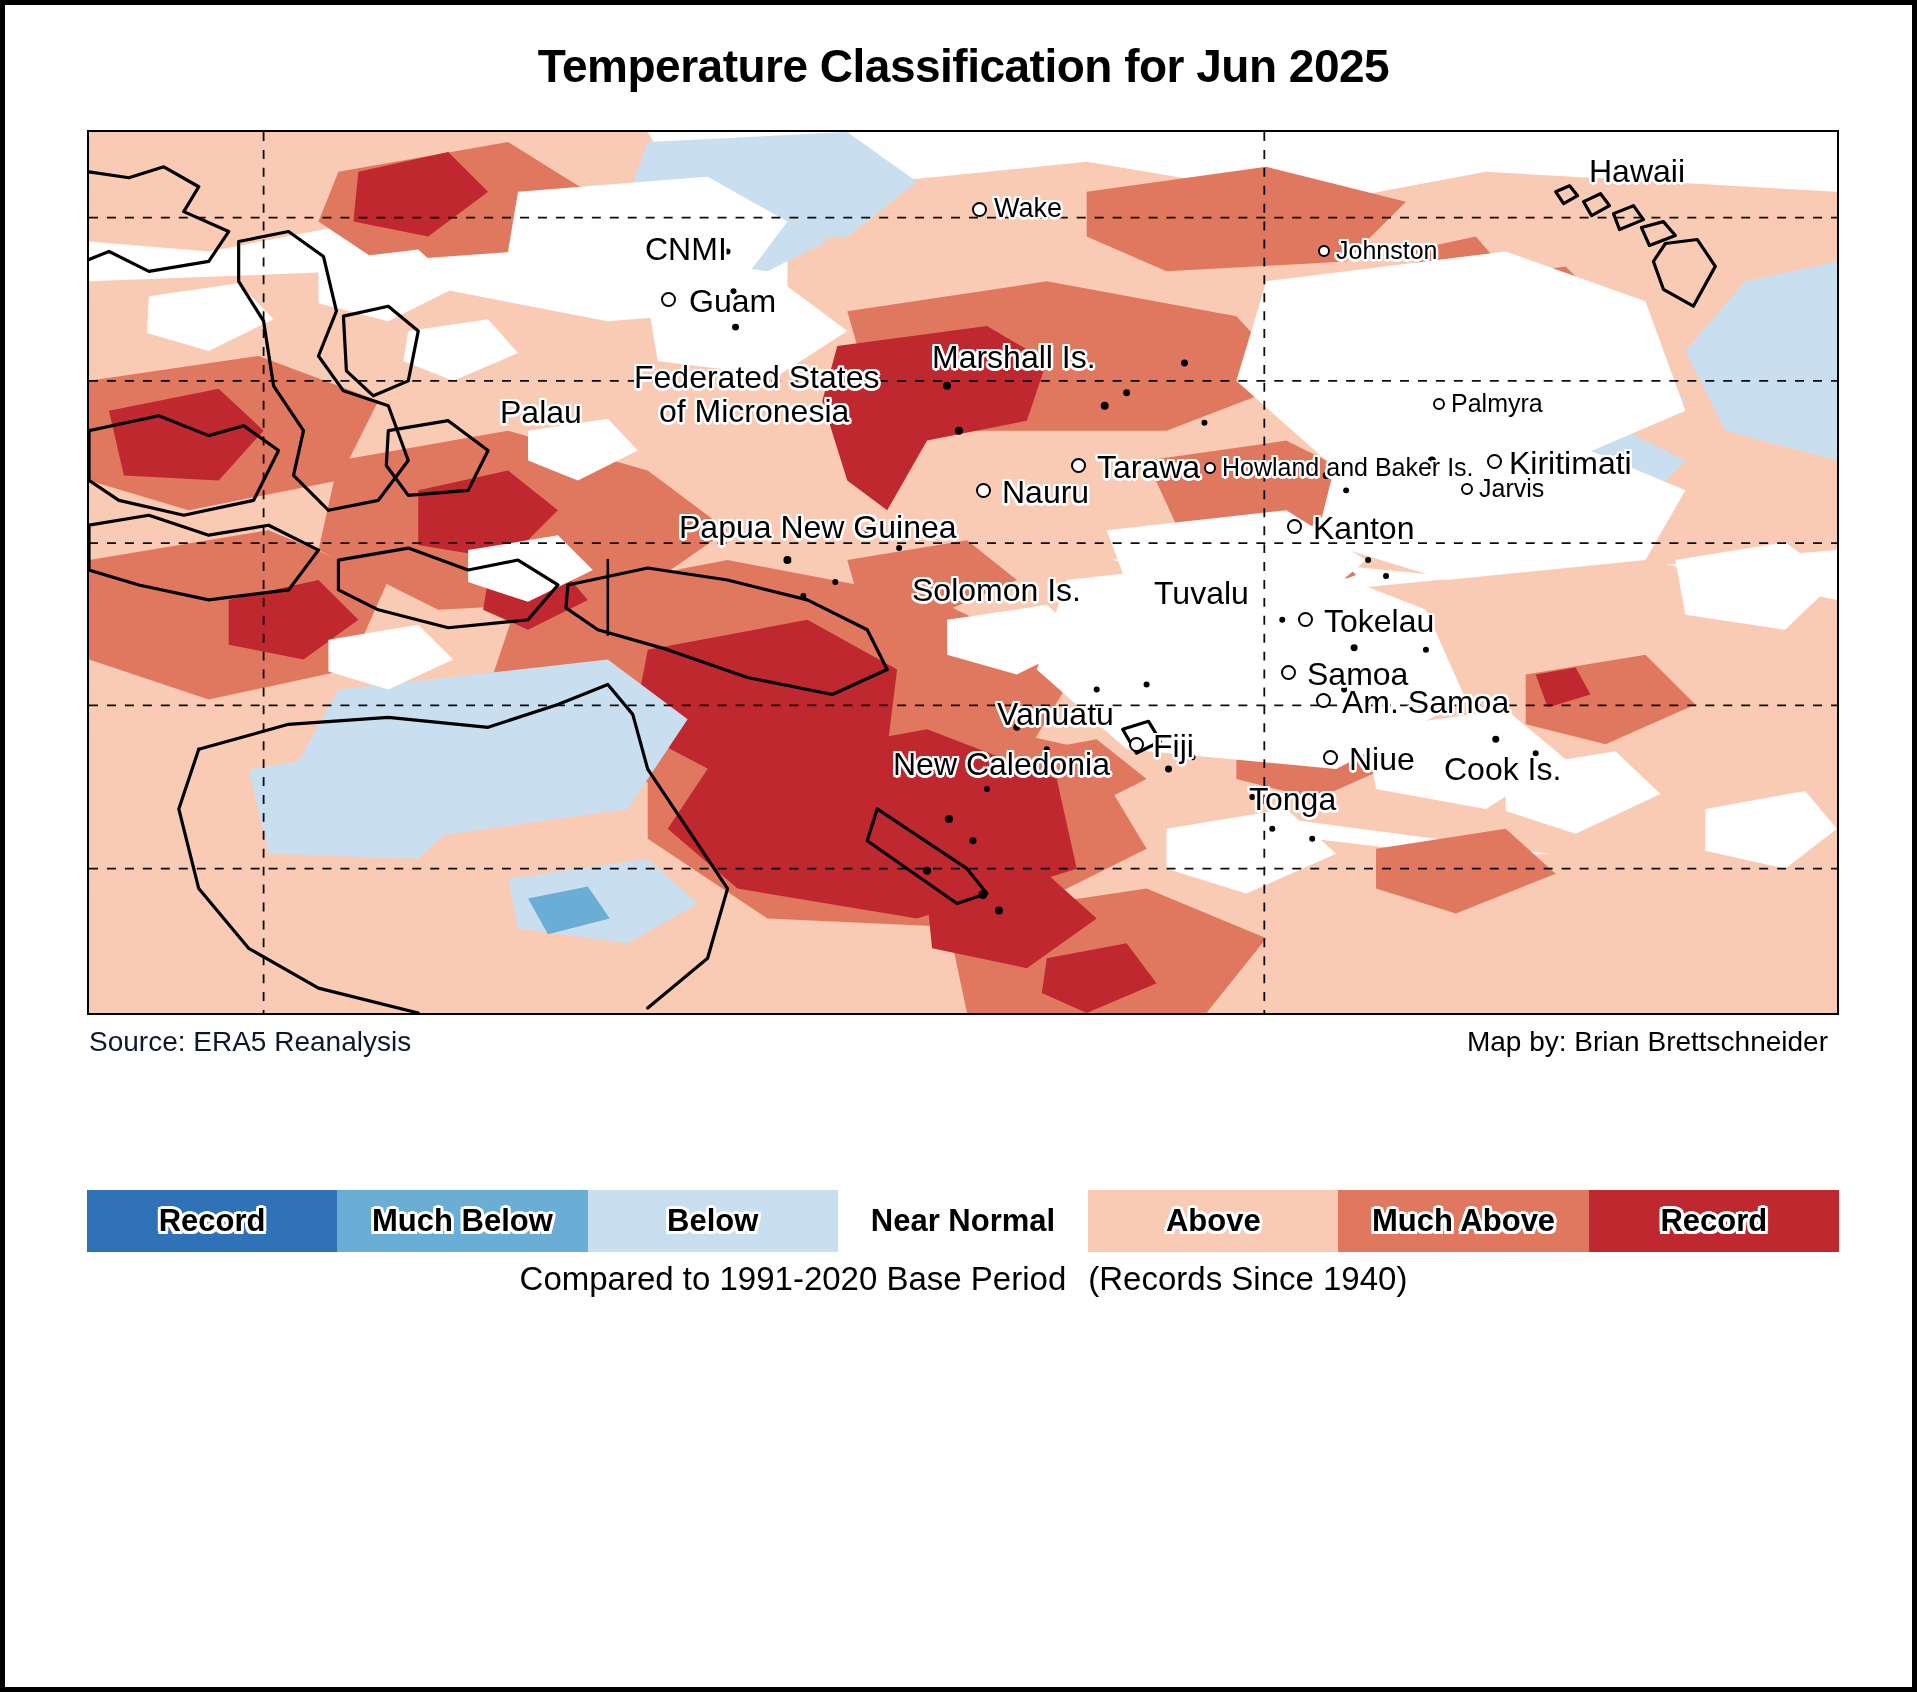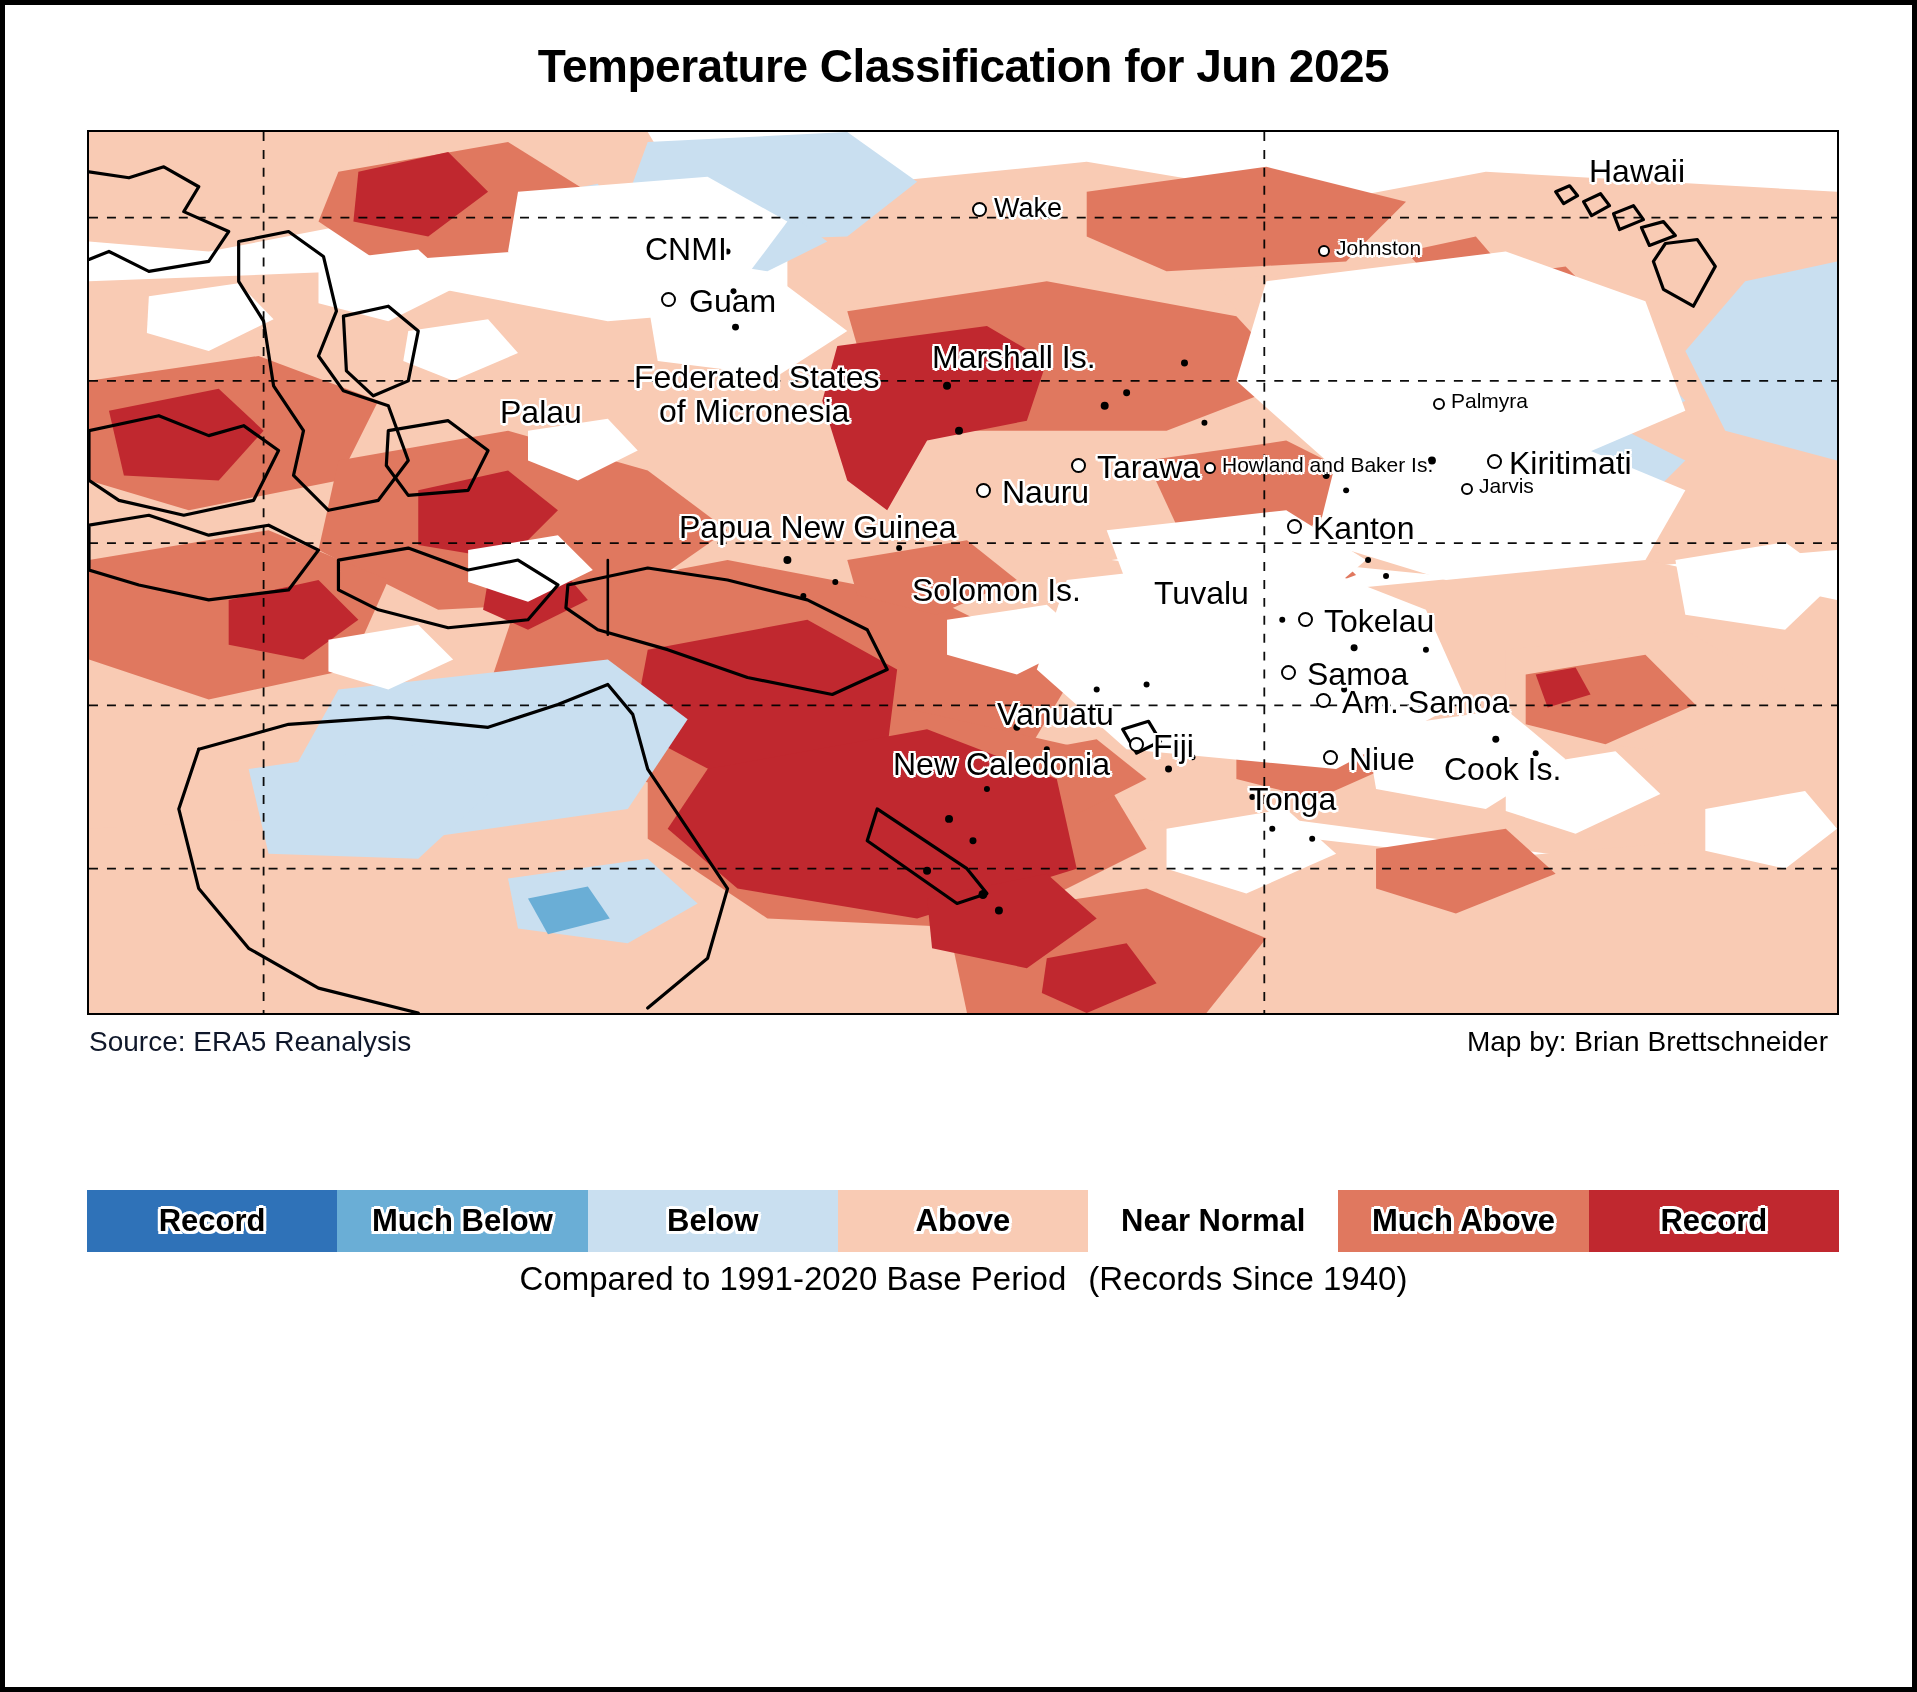--- a/index.html
+++ b/index.html
@@ -58,21 +58,21 @@
     font-size: 27px;
     color: #000;
     white-space: nowrap;
     text-shadow:
       -2px -2px 0 #fff,  2px -2px 0 #fff,
       -2px  2px 0 #fff,  2px  2px 0 #fff,
        0px -2.5px 0 #fff, 0px 2.5px 0 #fff,
       -2.5px 0 0 #fff,  2.5px 0 0 #fff;
     line-height: 1.08;
   }
-  .place.sm { font-size: 21px; }
+  .place.sm { font-size: 25px; }
   .place.lg { font-size: 32px; }
   .dot {
     position: absolute;
     width: 15px;
     height: 15px;
     border: 2.4px solid #000;
     border-radius: 50%;
     background: #fff;
     box-sizing: border-box;
   }
@@ -384,25 +384,25 @@
   <div id="legend">
       <div class="legend-cell" style="background: rgb(47, 114, 184);">
         <span class="legend-label">Record</span>
       </div>
       <div class="legend-cell" style="background: rgb(106, 174, 214);">
         <span class="legend-label">Much Below</span>
       </div>
       <div class="legend-cell" style="background: rgb(201, 223, 240);">
         <span class="legend-label">Below</span>
       </div>
+      <div class="legend-cell" style="background: rgb(255, 255, 255);">
+        <span class="legend-label plain">Near Normal</span>
+      </div>
       <div class="legend-cell" style="background: rgb(249, 203, 180);">
         <span class="legend-label">Above</span>
-      </div>
-      <div class="legend-cell" style="background: rgb(255, 255, 255);">
-        <span class="legend-label plain">Near Normal</span>
       </div>
       <div class="legend-cell" style="background: rgb(224, 120, 95);">
         <span class="legend-label">Much Above</span>
       </div>
       <div class="legend-cell" style="background: rgb(192, 40, 47);">
         <span class="legend-label">Record</span>
       </div>
     </div>
   <div id="legend-caption">
     <span>Compared to 1991-2020 Base Period</span><span class="gap"></span><span>(Records Since 1940)</span>

